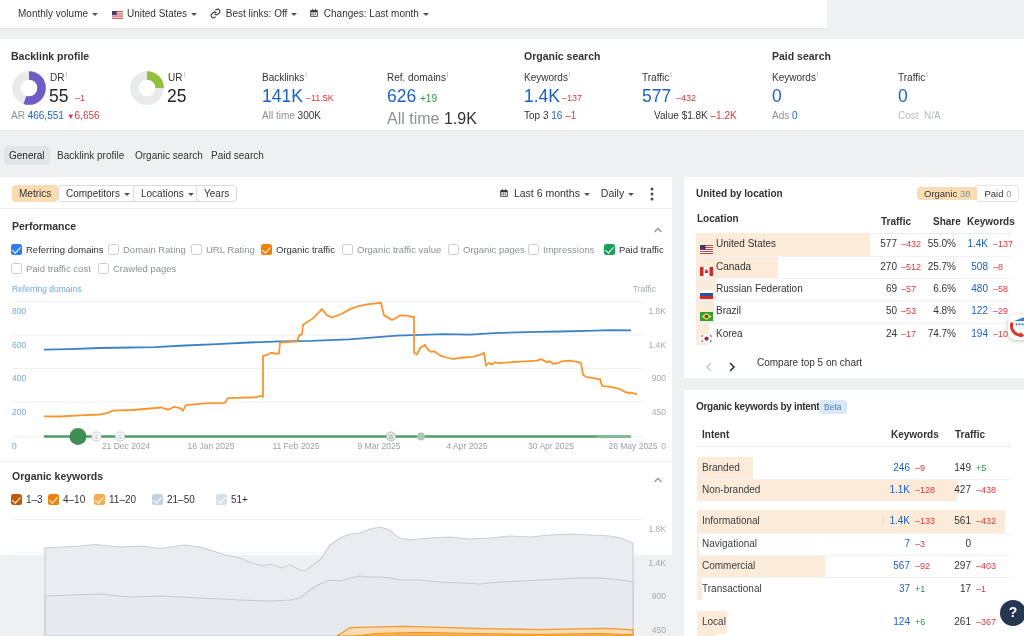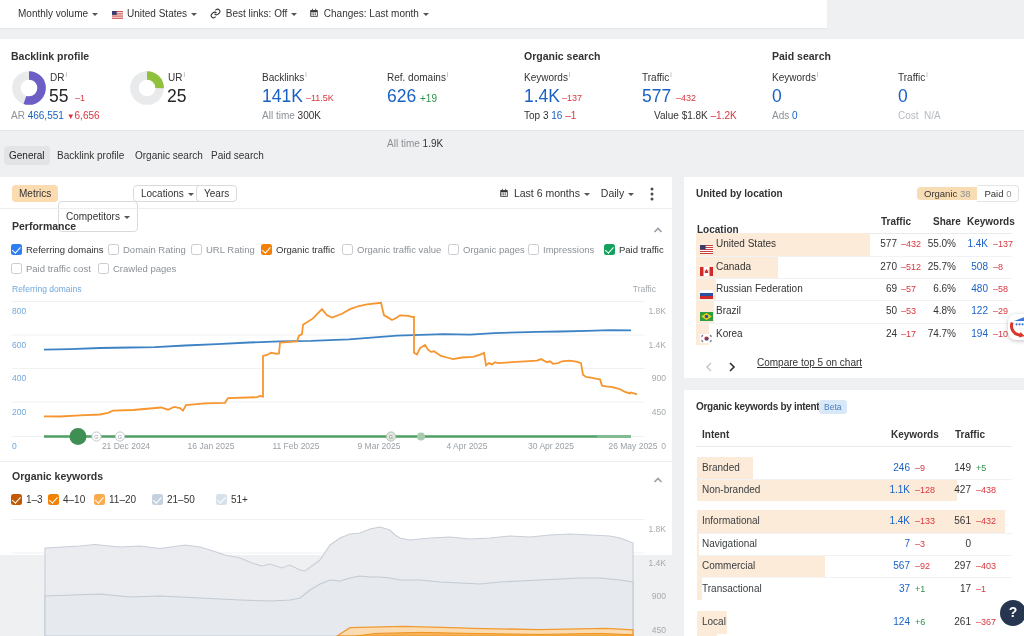--- a/index.html
+++ b/index.html
@@ -102,21 +102,21 @@
   <div class="abs" style="left:167px;top:47px;font-size:17.5px;color:#262626;">25</div>
 
   <div class="abs" style="left:262px;top:32px;font-size:10px;">Backlinks<span class="sup-i">i</span></div>
   <div class="abs blue" style="left:262px;top:47px;font-size:17.5px;">141K</div>
   <div class="abs red" style="left:306px;top:54px;font-size:9px;">–11.5K</div>
   <div class="abs" style="left:262px;top:71px;font-size:10px;"><span class="gray">All time</span>&nbsp;<span>300K</span></div>
 
   <div class="abs" style="left:387px;top:32px;font-size:10px;">Ref. domains<span class="sup-i">i</span></div>
   <div class="abs blue" style="left:387px;top:47px;font-size:17.5px;">626</div>
   <div class="abs green" style="left:420px;top:54px;font-size:10px;text-align:center;">+19</div>
-  <div class="abs" style="left:387px;top:71px;font-size:10px;margin-top:28px;"><span class="gray">All time</span>&nbsp;<span>1.9K</span></div>
+  <div class="abs" style="left:387px;top:71px;font-size:16px;"><span class="gray">All time</span>&nbsp;<span>1.9K</span></div>
 
   <div class="abs" style="left:524px;top:32px;font-size:10px;">Keywords<span class="sup-i">i</span></div>
   <div class="abs blue" style="left:524px;top:47px;font-size:17.5px;">1.4K</div>
   <div class="abs red" style="left:562px;top:54px;font-size:9px;">–137</div>
   <div class="abs" style="left:524px;top:71px;font-size:10px;"><span>Top 3</span>&nbsp;<span class="blue">16</span>&nbsp;<span class="red">–1</span></div>
 
   <div class="abs" style="left:642px;top:32px;font-size:10px;">Traffic<span class="sup-i">i</span></div>
   <div class="abs blue" style="left:642px;top:47px;font-size:17.5px;">577</div>
   <div class="abs red" style="left:676px;top:54px;font-size:9px;">–432</div>
   <div class="abs" style="left:642px;top:71px;font-size:10px;margin-left:12px;"><span>Value</span>&nbsp;<span>$1.8K</span>&nbsp;<span class="red">–1.2K</span></div>
@@ -133,21 +133,21 @@
 <div class="abs" style="left:0;top:146px;height:22px;font-size:10px;">
   <span class="abs" style="left:4px;top:0;background:#e2e4e6;border-radius:4px;padding:4px 5px;color:#262626;white-space:nowrap;">General</span>
   <span class="abs" style="left:57px;top:4px;white-space:nowrap;">Backlink profile</span>
   <span class="abs" style="left:135px;top:4px;white-space:nowrap;">Organic search</span>
   <span class="abs" style="left:211px;top:4px;white-space:nowrap;">Paid search</span>
 </div>
 
 <div class="abs" style="left:0;top:177px;width:672px;height:378px;background:#fff;">
 
   <span class="abs" style="left:12px;top:8px;background:#fbdcb0;border-radius:4px;padding:3px 7px;font-size:10px;">Metrics</span>
-  <span class="abs" style="left:58px;top:8px;border:1px solid #d8dbde;border-radius:4px;padding:9px 7px;background:#fff;font-size:10px;margin-top:16px;">Competitors<span class="caret"></span></span>
+  <span class="abs" style="left:58px;top:8px;border:1px solid #d8dbde;border-radius:4px;padding:2px 7px;background:#fff;font-size:10px;">Competitors<span class="caret"></span></span>
   <span class="abs" style="left:133px;top:8px;border:1px solid #d8dbde;border-radius:4px;padding:2px 7px;background:#fff;font-size:10px;">Locations<span class="caret"></span></span>
   <span class="abs" style="left:196px;top:8px;border:1px solid #d8dbde;border-radius:4px;padding:2px 7px;background:#fff;font-size:10px;">Years</span>
   <div class="abs" style="left:499px;top:10px;font-size:10.5px;">
     <svg width="10" height="10" viewBox="0 0 24 24" style="vertical-align:-1px;">
         <path fill="#333" d="M7 2h2v3H7zM15 2h2v3h-2z"></path>
         <path fill="#333" d="M3 5h18v16H3z"></path>
         <rect x="5" y="10" width="14" height="9" fill="#fff"></rect>
         <g fill="#333">
           <rect x="6" y="11" width="2.4" height="2.4"></rect>
           <rect x="10" y="11" width="2.4" height="2.4"></rect>
@@ -273,21 +273,21 @@
       <text x="666" y="122.5">450</text>
     </g>
   </svg>
 </div>
 
 <div class="abs" style="left:684px;top:177px;width:340px;height:201px;background:#fff;">
   <div class="abs b" style="left:12px;top:11px;font-size:10px;">United by location</div>
   <div class="abs" style="left:233px;top:8px;height:17px;font-size:9.5px;white-space:nowrap;">
     <span style="background:#f8ddb4;border-radius:4px 0 0 4px;padding:1px 7px;display:inline-block;">Organic <span class="gray">38</span></span><span style="border:1px solid #e2e4e6;border-left:none;border-radius:0 4px 4px 0;padding:2px 7px;display:inline-block;background:#fff;">Paid <span class="gray">0</span></span>
   </div>
-  <div class="abs b" style="left:13px;top:47px;font-size:10px;">Location</div>
+  <div class="abs b" style="left:13px;top:36px;font-size:10px;">Location</div>
   <div class="abs b" style="left:197px;top:39px;font-size:10px;">Traffic</div>
   <div class="abs b" style="left:249px;top:39px;font-size:10px;">Share</div>
   <div class="abs b" style="left:283px;top:39px;font-size:10px;">Keywords</div>
   <div class="abs" style="left:12px;top:55.5px;width:316px;border-top:1px solid #e9ebed;"></div>
 
   <div class="abs" style="left:0;top:56.3px;width:340px;">
     <div class="abs" style="left:12px;top:0;height:22.4px;width:174px;background:#fcebd9;"></div>
     <div class="abs" style="left:12px;top:22.4px;height:22.4px;width:82px;background:#fcebd9;"></div>
     <div class="abs" style="left:12px;top:44.8px;height:22.4px;width:20px;background:#fcebd9;"></div>
     <div class="abs" style="left:12px;top:67.2px;height:22.4px;width:18px;background:#fcebd9;"></div>
@@ -374,21 +374,21 @@
     <div class="abs" style="left:12px;top:44.8px;width:316px;border-top:1px solid #f1f2f3;"></div>
     <div class="abs" style="left:12px;top:67.2px;width:316px;border-top:1px solid #f1f2f3;"></div>
     <div class="abs" style="left:12px;top:89.6px;width:316px;border-top:1px solid #f1f2f3;"></div>
   </div>
   <div class="abs" style="left:21px;top:181px;"><svg width="8" height="10" viewBox="0 0 8 10" fill="none" stroke="#c6cacd" stroke-width="1.6">
         <path d="M6 1 2 5 6 9"></path>
       </svg></div>
   <div class="abs" style="left:44px;top:181px;"><svg width="8" height="10" viewBox="0 0 8 10" fill="none" stroke="#333" stroke-width="1.6">
         <path d="M2 1 6 5 2 9"></path>
       </svg></div>
-  <div class="abs" style="left:73px;top:180px;font-size:10px;text-decoration:underline;">Compare top 5 on chart</div>
+  <div class="abs" style="left:73px;top:180px;font-size:10px;">Compare top 5 on chart</div>
 </div>
 
 <div class="abs" style="left:684px;top:390px;width:340px;height:246px;background:#fff;">
   <div class="abs b" style="left:12px;top:11px;font-size:10px;letter-spacing:-0.3px;">Organic keywords by intent</div>
   <div class="abs" style="left:135px;top:10px;background:#d9e8f8;color:#4a7dbd;font-size:8.5px;border-radius:3px;padding:2px 5px;">Beta</div>
   <div class="abs b" style="left:18px;top:39px;font-size:10px;">Intent</div>
   <div class="abs b" style="left:207px;top:39px;font-size:10px;">Keywords</div>
   <div class="abs b" style="left:271px;top:39px;font-size:10px;">Traffic</div>
   <div class="abs" style="left:12px;top:55.5px;width:316px;border-top:1px solid #e9ebed;"></div>
   <div class="int-row" style="top:66.6px;">

